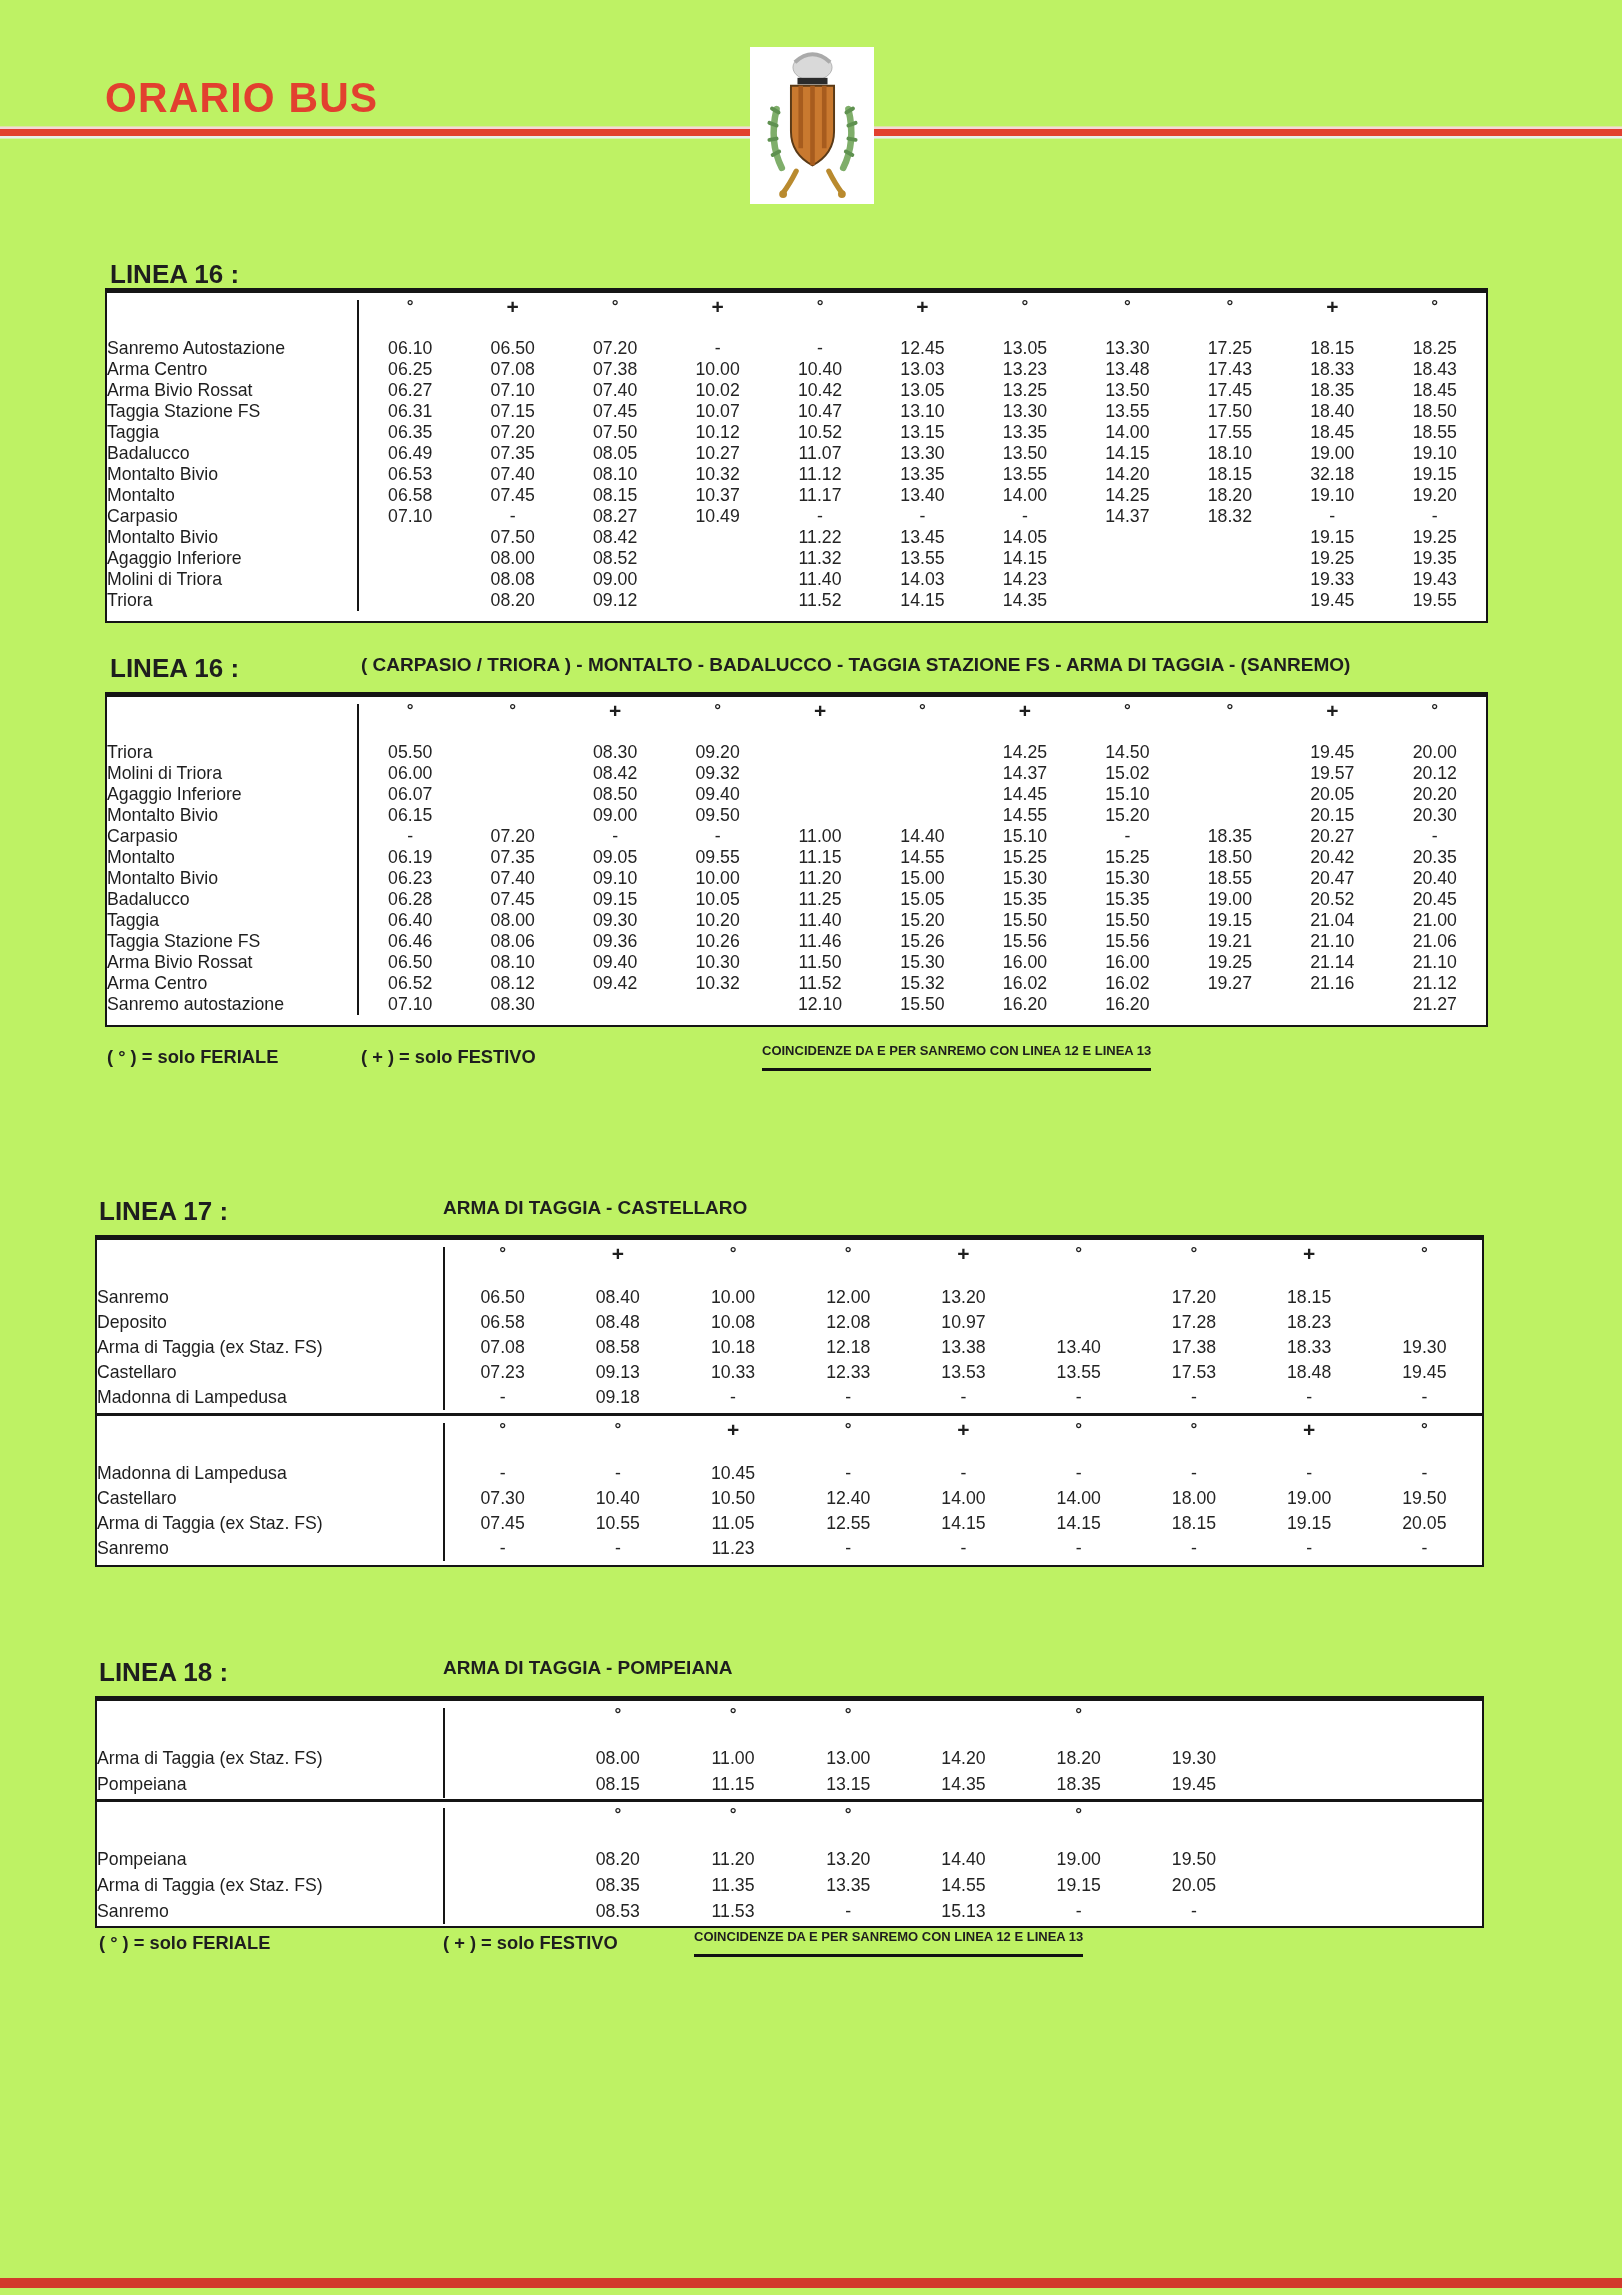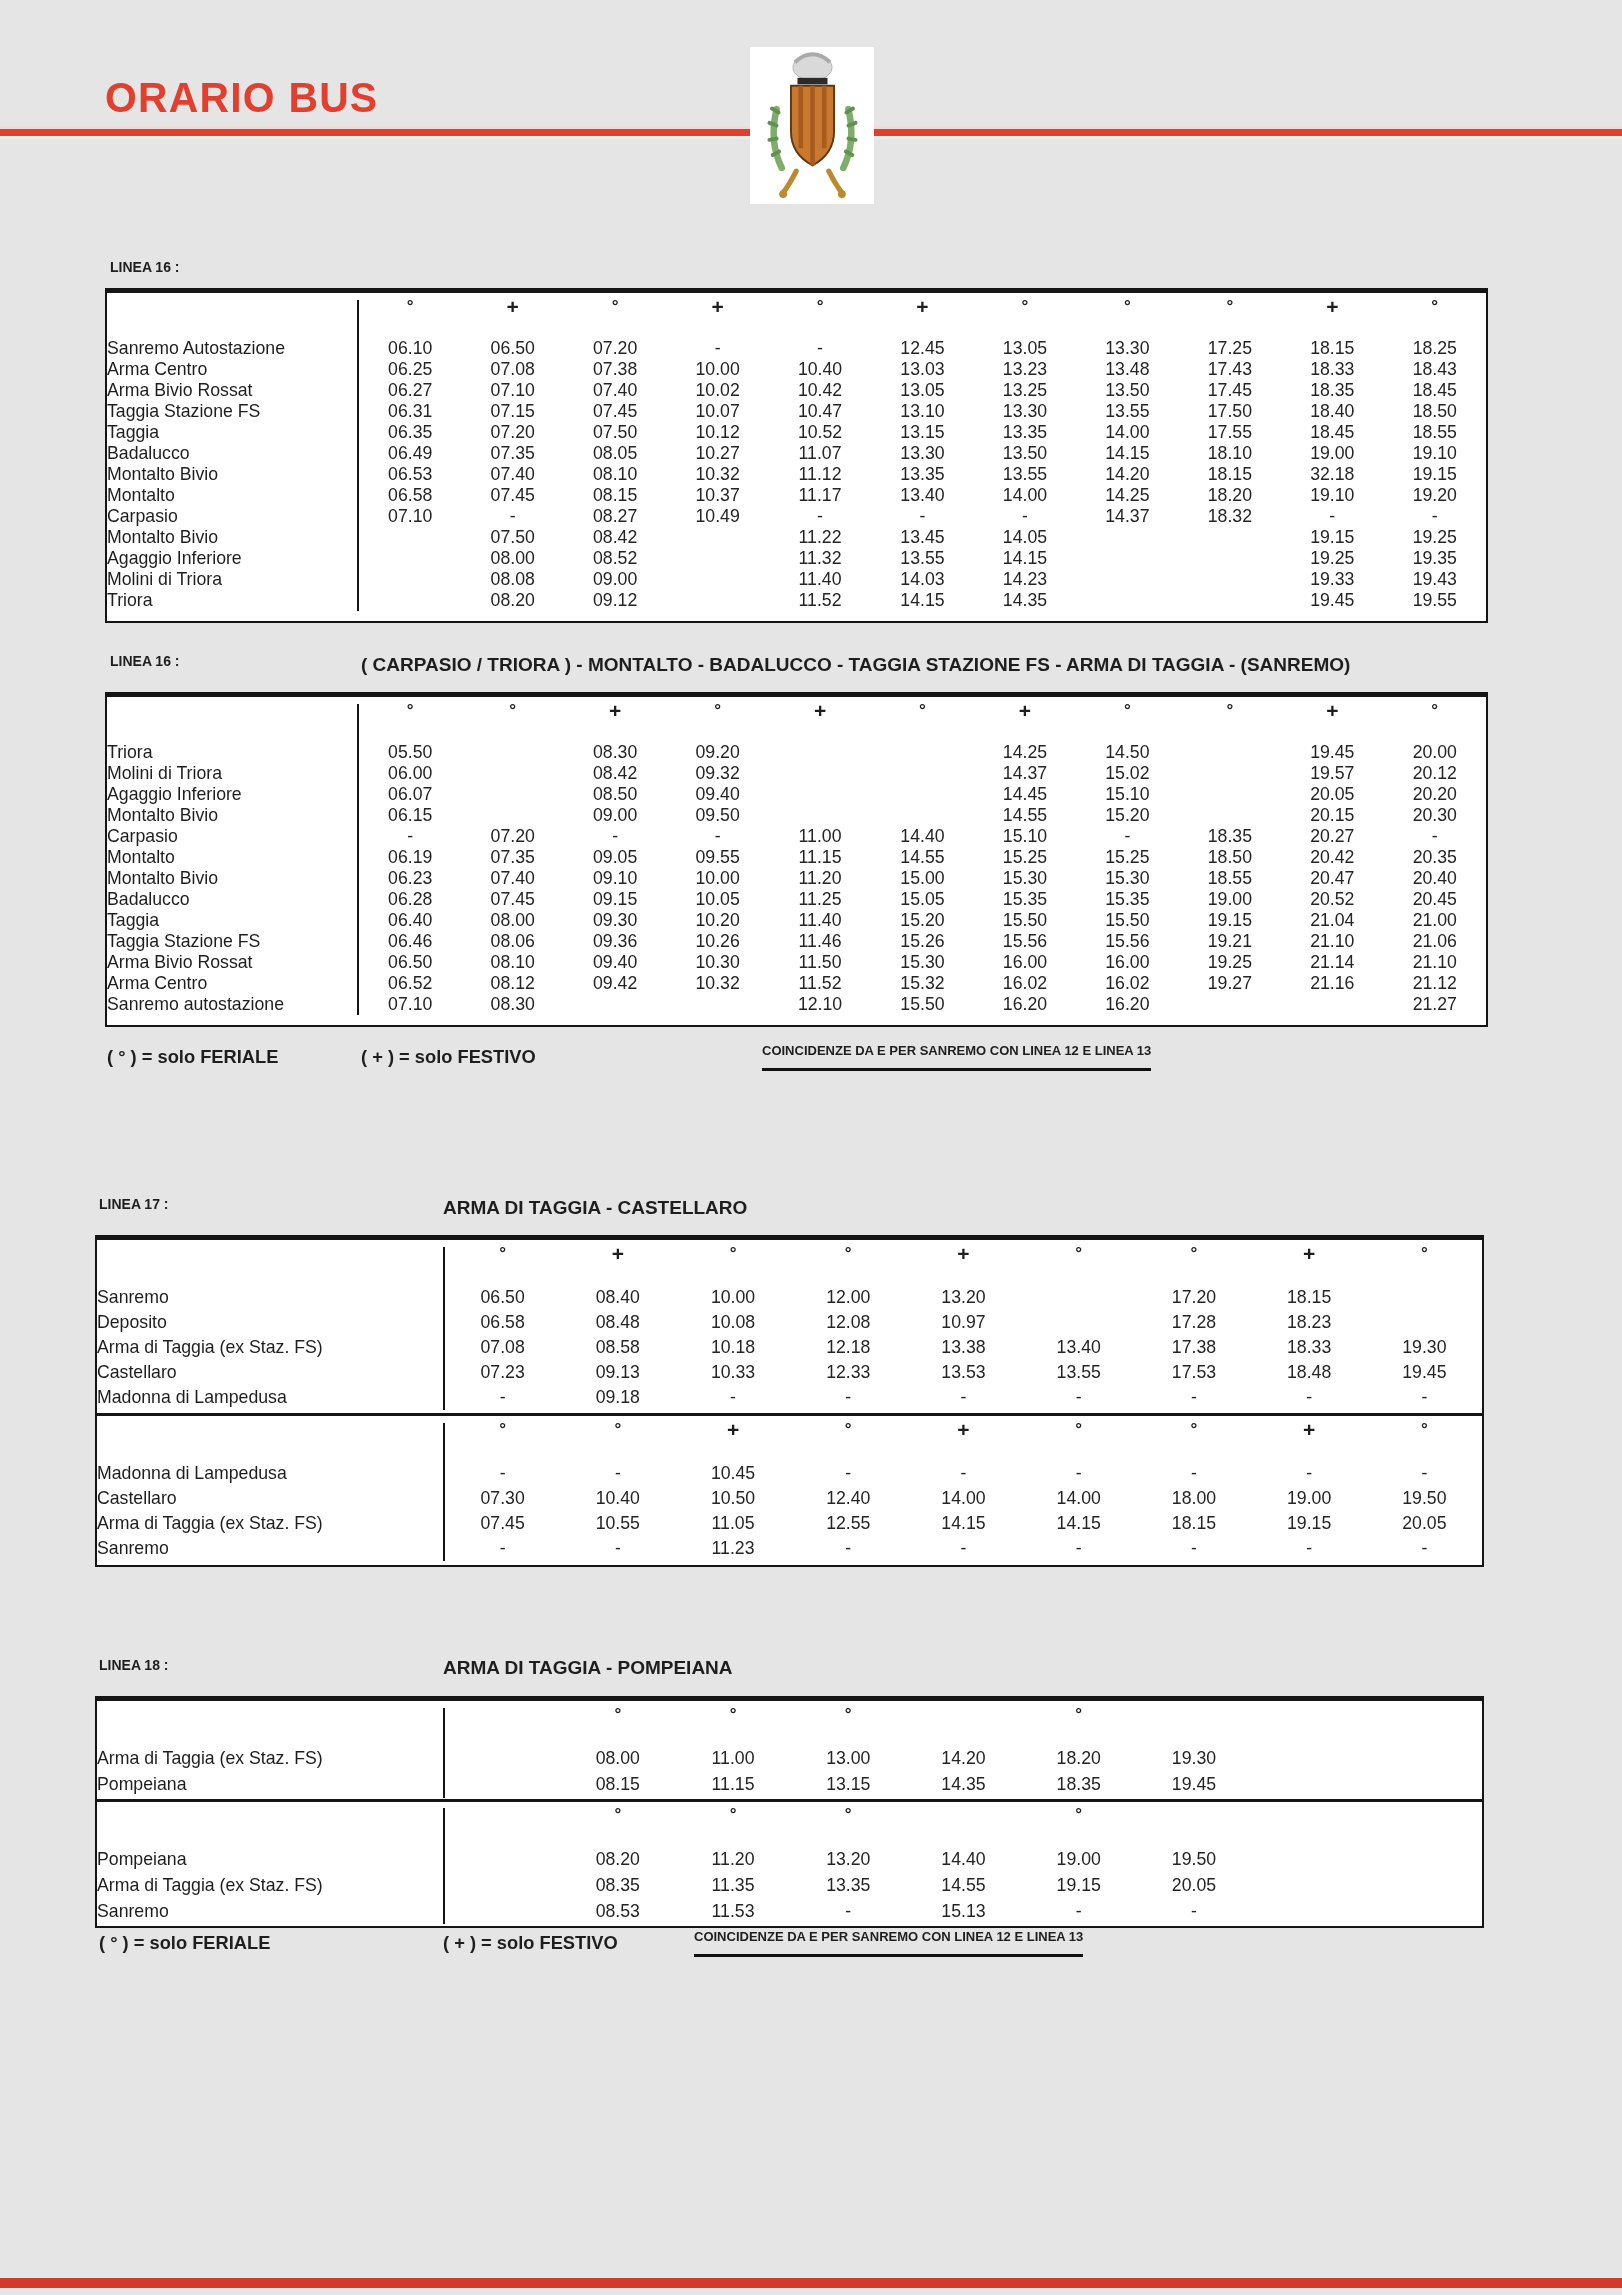--- a/index.html
+++ b/index.html
@@ -1,28 +1,28 @@
 <!DOCTYPE html>
 <html style="font-size:10.5px"><head>
 <meta charset="utf-8">
 <style>
   html,body{margin:0;padding:0;background:#888;}
-  .page{position:relative;width:1623px;height:2295px;background:#e5e5e5;
+  .page{position:relative;width:1623px;height:2295px;background:#bef264;
         font-family:"Liberation Sans",sans-serif;color:#1e1e1e;overflow:hidden;}
   
   .brand{position:absolute;left:105px;top:73px;font-size:43px;font-weight:bold;
          letter-spacing:1.3px;color:#e2402f;transform:scaleX(.95);transform-origin:left;}
   .redline{position:absolute;left:0;top:129px;width:1623px;height:7.2px;background:#e2402f;
            box-shadow:0 -2.6px 0 #f3d9d4, 0 2.6px 0 #e8efec;}
   .crest{position:absolute;left:750px;top:47px;width:124px;height:157px;background:#fff;z-index:5;
          display:flex;align-items:center;justify-content:center;}
   
   .footerbar{position:absolute;left:0;top:2278px;width:1623px;height:9.8px;background:#d23a2b;}
   
-  .seclabel{position:absolute;font-size:14px;font-weight:bold;white-space:nowrap;}
+  .seclabel{position:absolute;font-size:26px;font-weight:bold;white-space:nowrap;}
   .sectitle{position:absolute;font-size:19px;font-weight:bold;white-space:nowrap;}
   
   .tt{position:absolute;background:#fff;border:2px solid #151515;border-top-width:5.9px;}
   .tt-part + .tt-part{border-top:3.9px solid #151515;}
   .tt-row{display:grid;grid-template-columns:var(--labw) repeat(var(--n),1fr);align-items:center;}
   .t16{--labw:252px;--n:11;}
   .t16 .tt-row{height:21px;}
   .t17g{--labw:348px;--n:9;}
   .t17 .tt-row{height:25px;}
   .t18 .tt-row{height:26px;}

